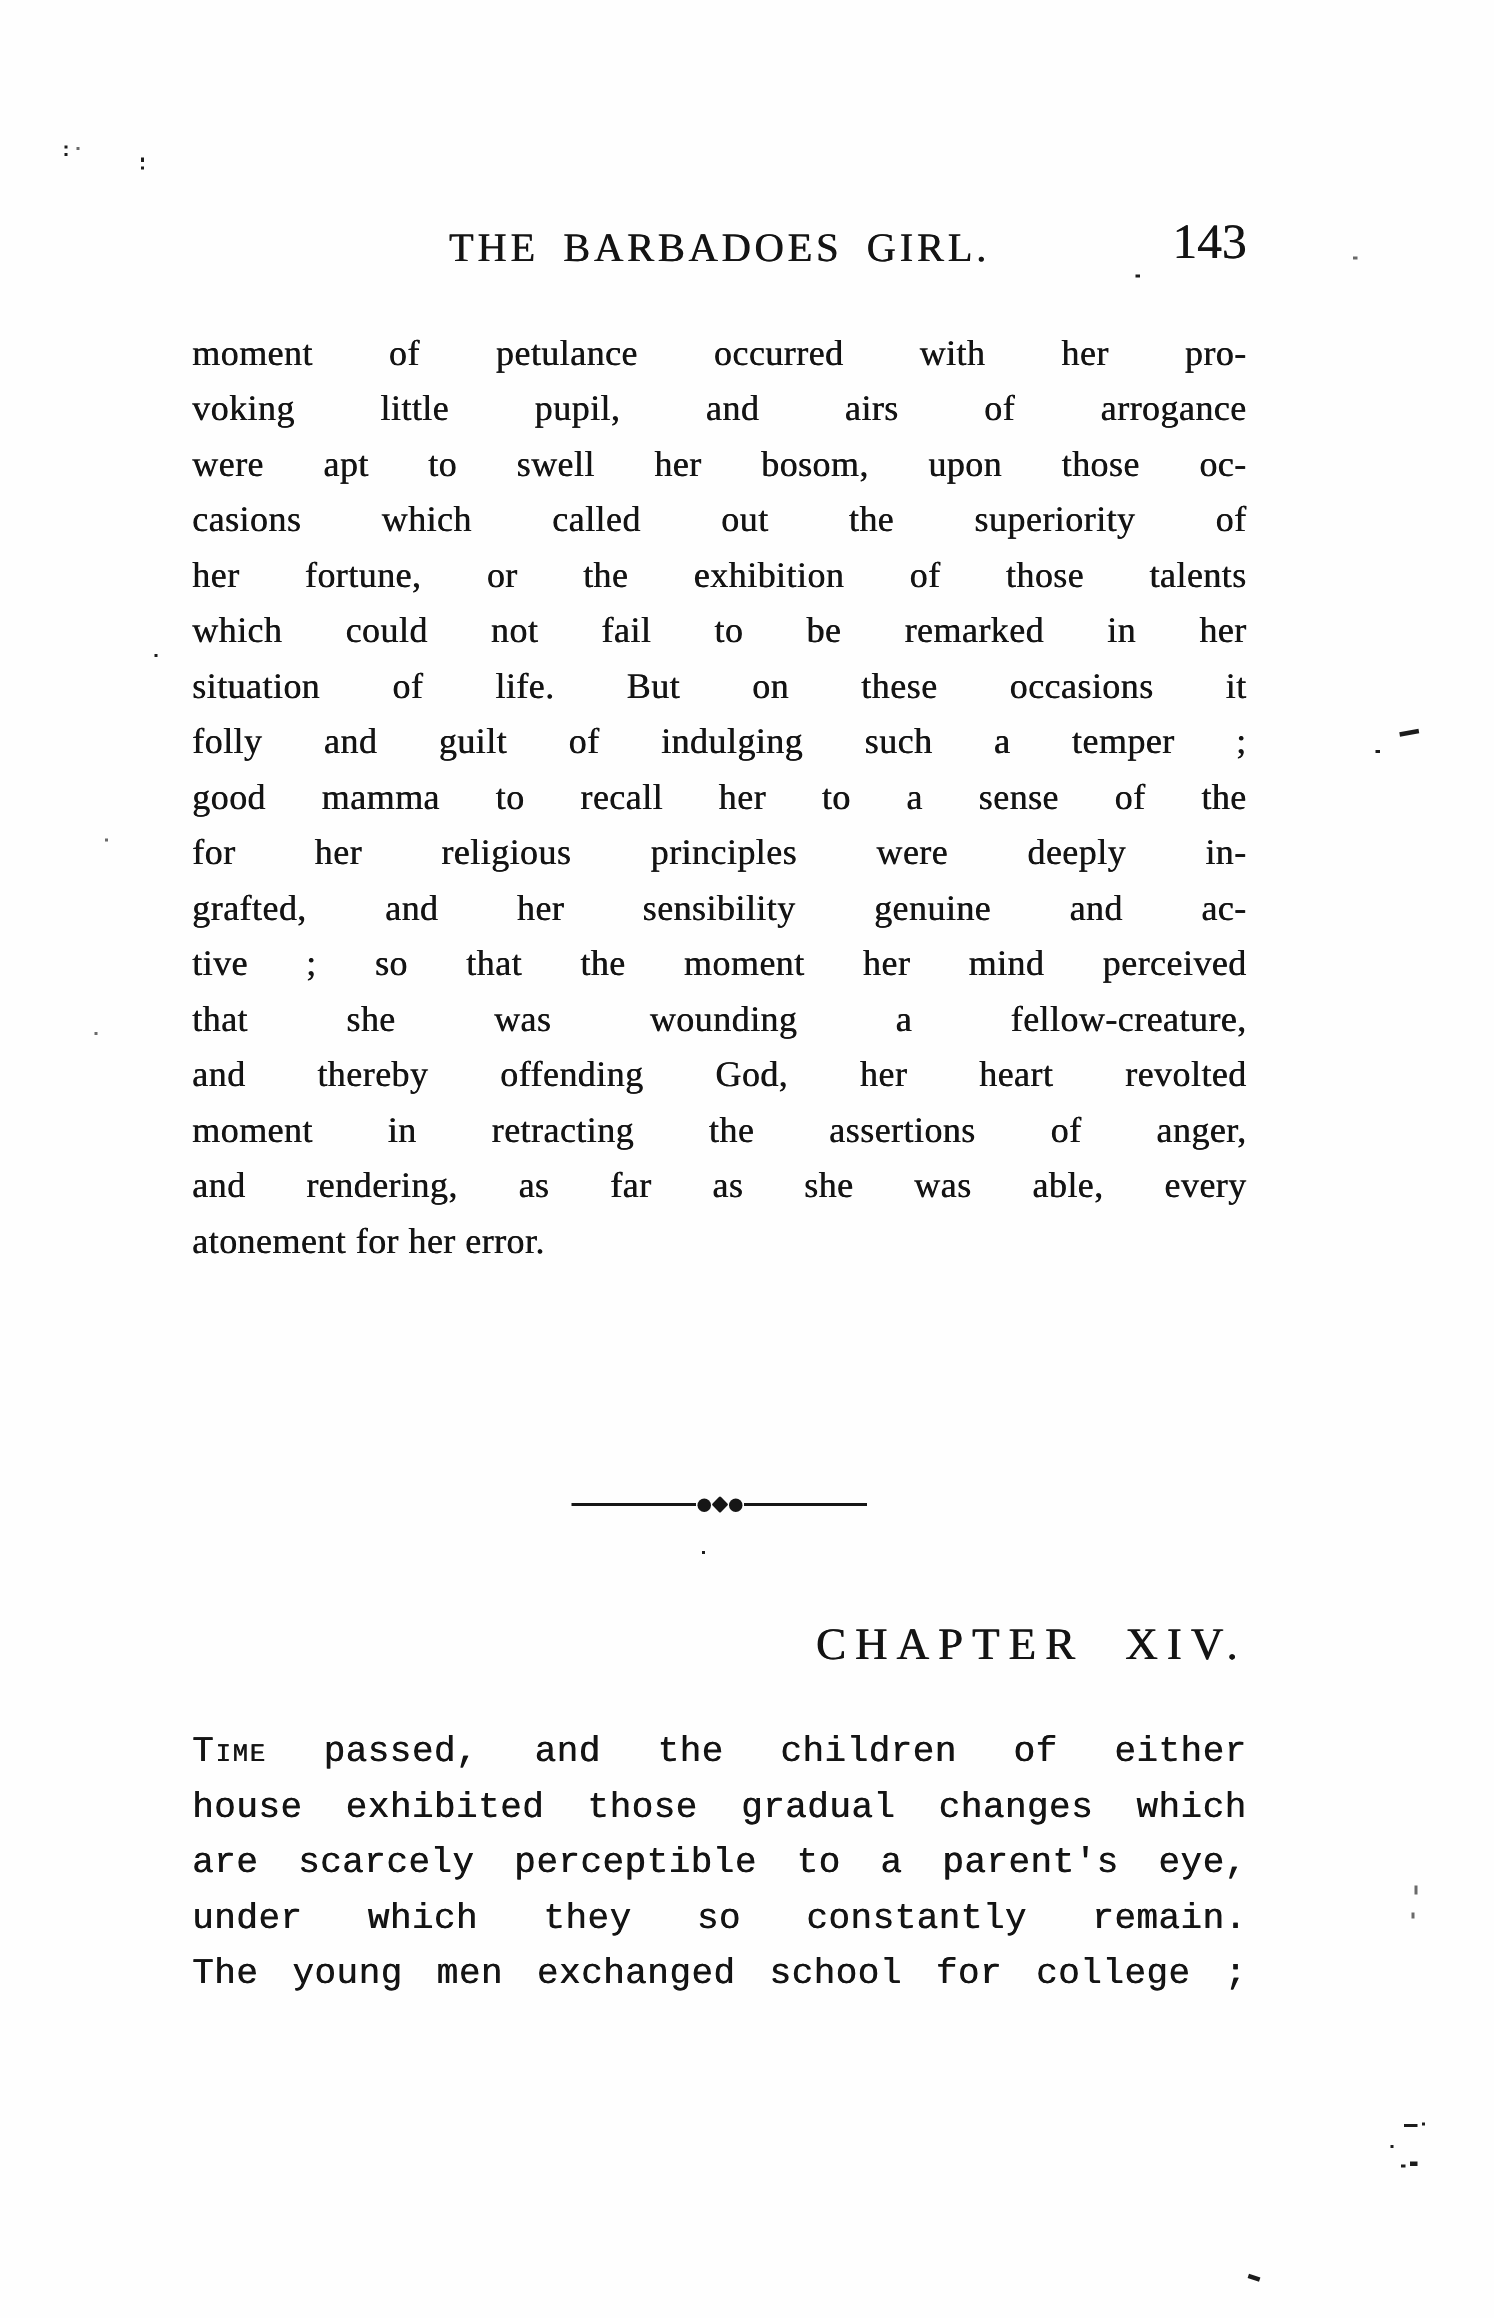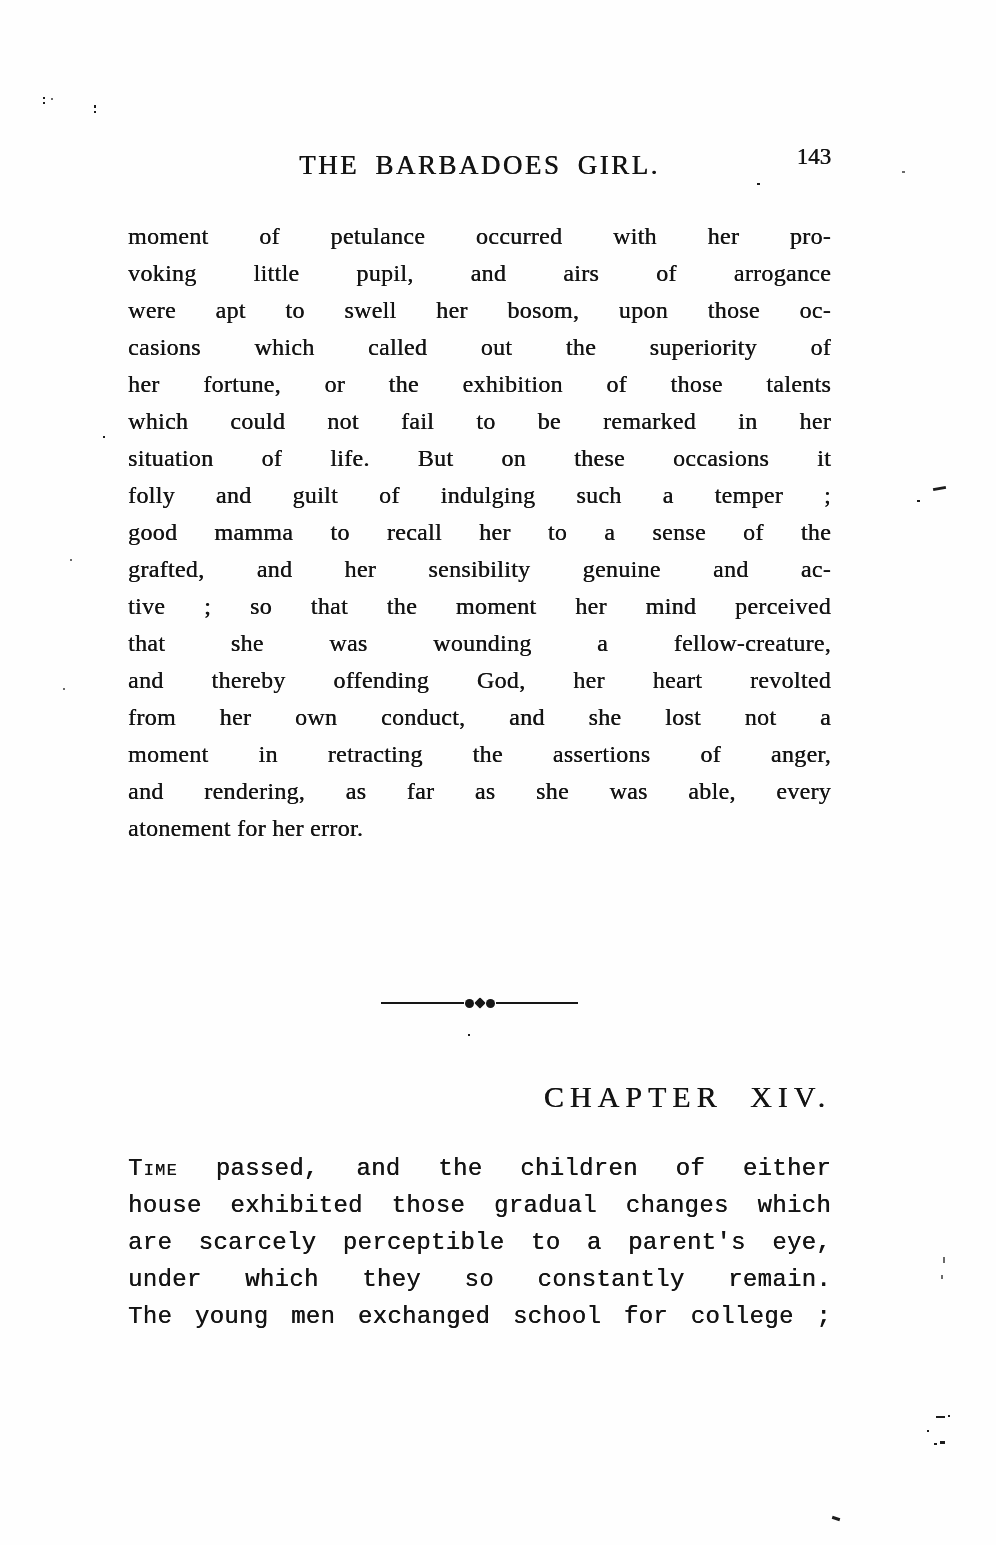--- a/index.html
+++ b/index.html
@@ -23,21 +23,21 @@
     text-align: center;
     font-size: 27px;
     letter-spacing: 2.5px;
     word-spacing: 7px;
     text-shadow: 0.4px 0 0 currentColor;
     white-space: nowrap;
   }
   .page-num {
     position: absolute;
     right: 0; top: -6px;
-    font-size: 23px;
+    font-size: 33px;
     text-shadow: 0.4px 0 0 currentColor;
   }
   
   .para {
     position: absolute;
     left: 128px; width: 703px;
     font-size: 24px;
     line-height: 37px;
     letter-spacing: 0.3px;
     text-shadow: 0.35px 0 0 currentColor;
@@ -114,25 +114,25 @@
   <div class="para para-1">
     <div class="line">moment of petulance occurred with her pro-</div>
     <div class="line">voking little pupil, and airs of arrogance</div>
     <div class="line">were apt to swell her bosom, upon those oc-</div>
     <div class="line">casions which called out the superiority of</div>
     <div class="line">her fortune, or the exhibition of those talents</div>
     <div class="line">which could not fail to be remarked in her</div>
     <div class="line">situation of life.  But on these occasions it</div>
     <div class="line">folly and guilt of indulging such a temper ;</div>
     <div class="line">good mamma to recall her to a sense of the</div>
+    <div class="line">for her religious principles were deeply in-</div>
     <div class="line">grafted, and her sensibility genuine and ac-</div>
     <div class="line">tive ; so that the moment her mind perceived</div>
     <div class="line">that she was wounding a fellow-creature,</div>
     <div class="line">and thereby offending God, her heart revolted</div>
-    <div class="line">from her own conduct, and she lost not a</div>
     <div class="line">moment in retracting the assertions of anger,</div>
     <div class="line">and rendering, as far as she was able, every</div>
     <div class="line flush-left">atonement for her error.</div>
   </div>
 
   <div class="divider">
     <span class="rule"></span>
     <span class="orn dot"></span>
     <span class="orn diamond"></span>
     <span class="orn dot"></span>

